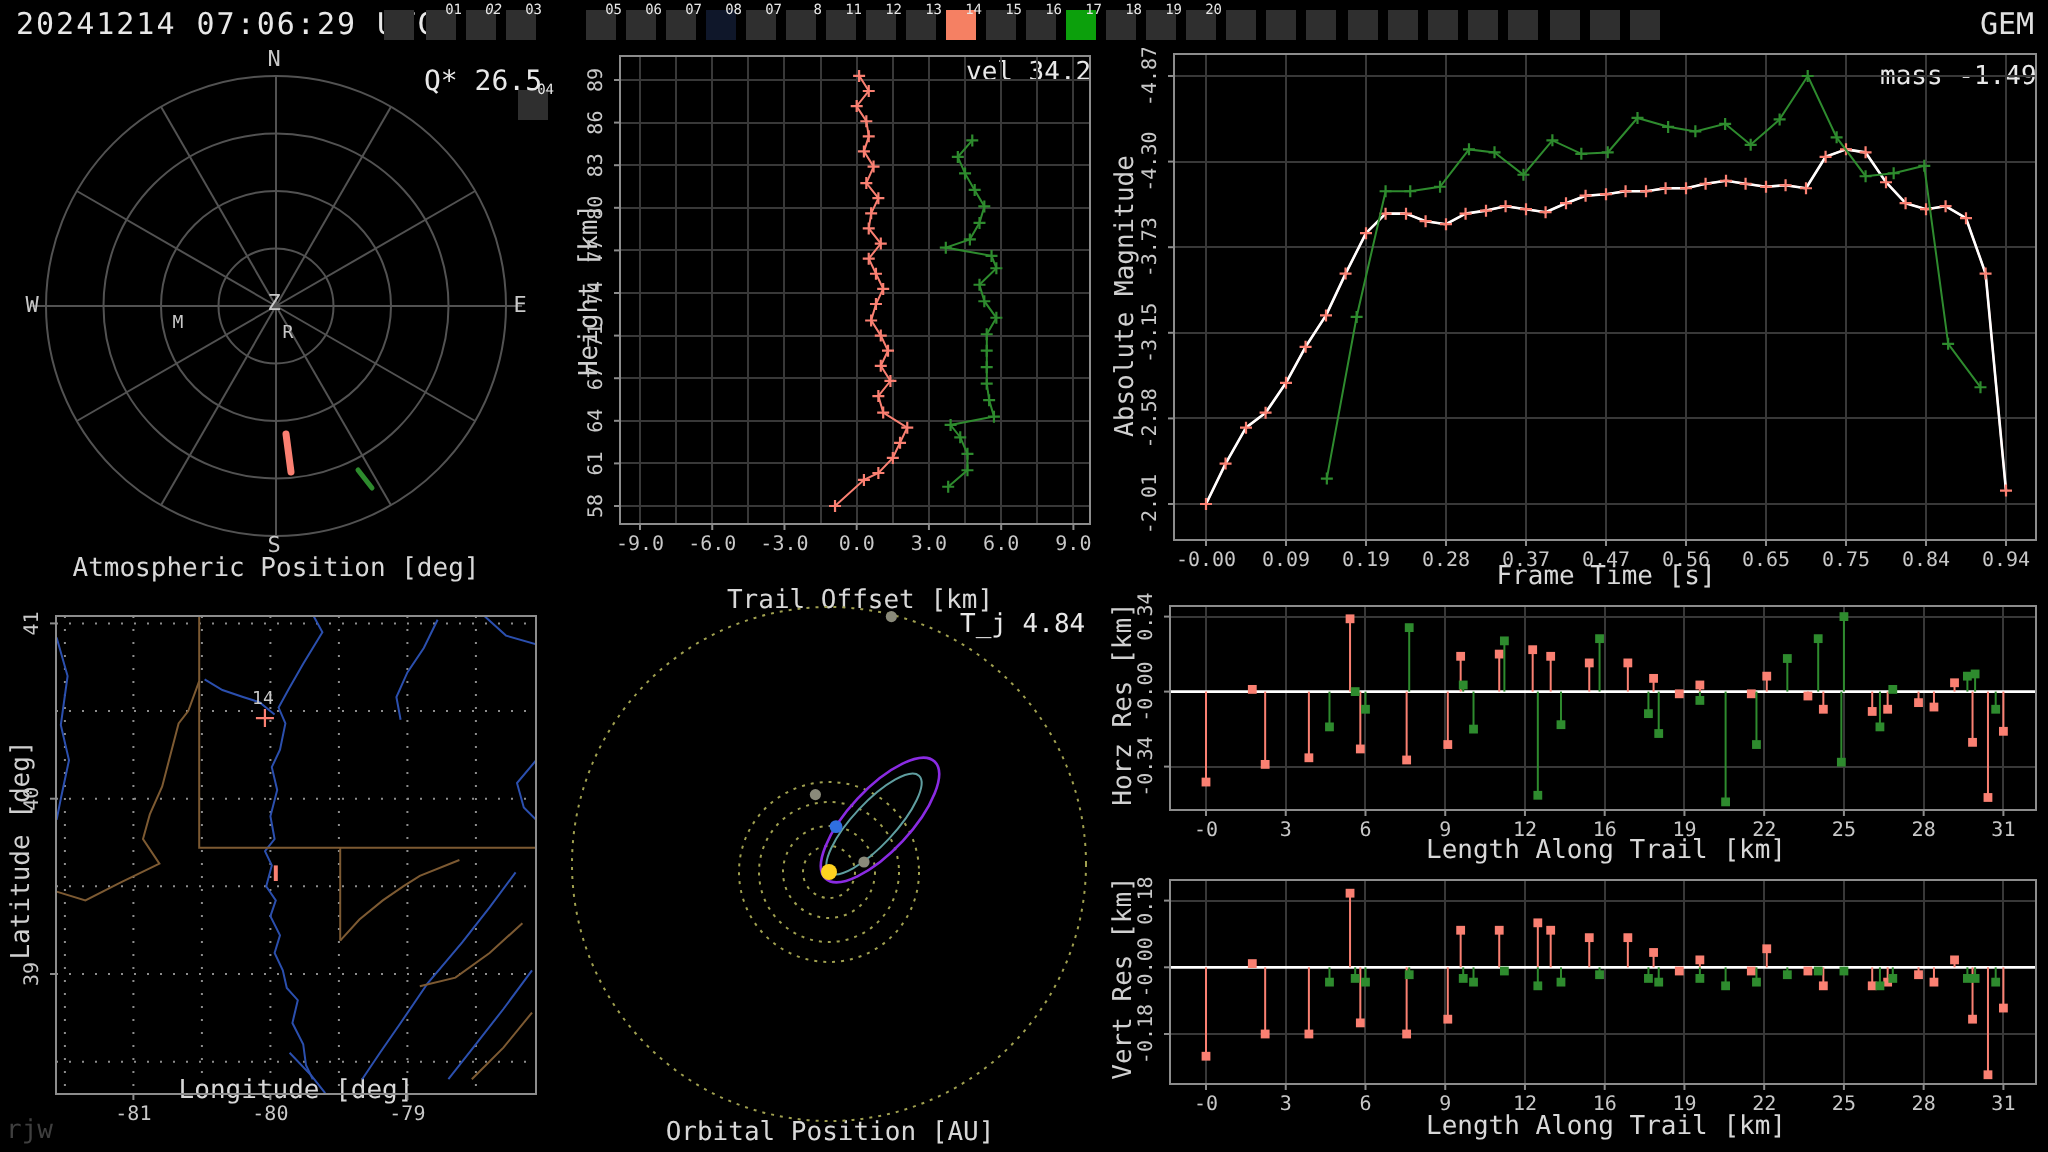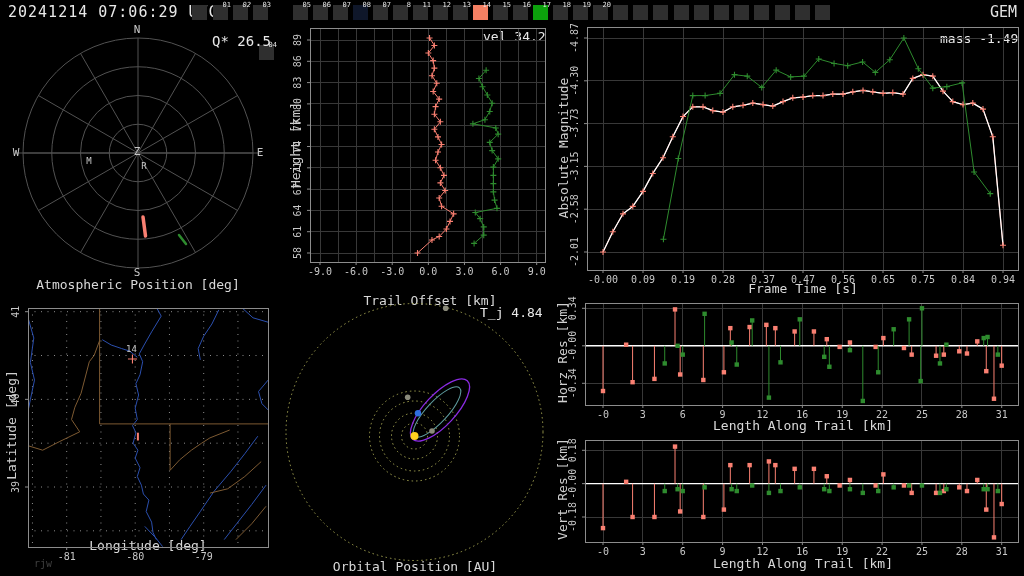--- a/index.html
+++ b/index.html
@@ -6,21 +6,21 @@
   #root{position:relative;width:1024px;height:576px;background:#000;overflow:hidden;
         font-family:"DejaVu Sans Mono",monospace;}
   .ts{position:absolute;left:8px;top:3px;font-size:15px;color:#e8e8e8;letter-spacing:1px;}
   .shower{position:absolute;left:990px;top:3px;font-size:15px;color:#e0e0e0;}
   .fbox{position:absolute;top:5px;width:15px;height:15px;background:#2f2f2f;}
   .fbox .num{position:absolute;top:-4px;right:-3px;font-size:7px;color:#e6e6e6;line-height:8px;}
   .ann{position:absolute;font-size:13px;color:#e8e8e8;white-space:pre;text-align:center;}
   .xlab{position:absolute;transform:translateX(-50%);white-space:nowrap;font-size:13px;color:#d8d8d8;}
   .ylab{position:absolute;transform:translate(-50%,-50%) rotate(-90deg);white-space:nowrap;
         font-size:13px;color:#d0d0d0;}
-  .wm{position:absolute;left:3px;top:558px;font-size:10px;color:#3f3f3f;margin-left:31px;}
+  .wm{position:absolute;left:3px;top:558px;font-size:13px;color:#3f3f3f;}
   svg{position:absolute;display:block;}
 </style>
 </head>
 <body>
 
 <div id="root">
   <div class="ts">20241214 07:06:29 UTC</div>
   <div id="frame-strip">
       <div class="fbox" style="left: 192px; background: rgb(47, 47, 47);"></div>
       <div class="fbox" style="left: 213px; background: rgb(47, 47, 47);">

